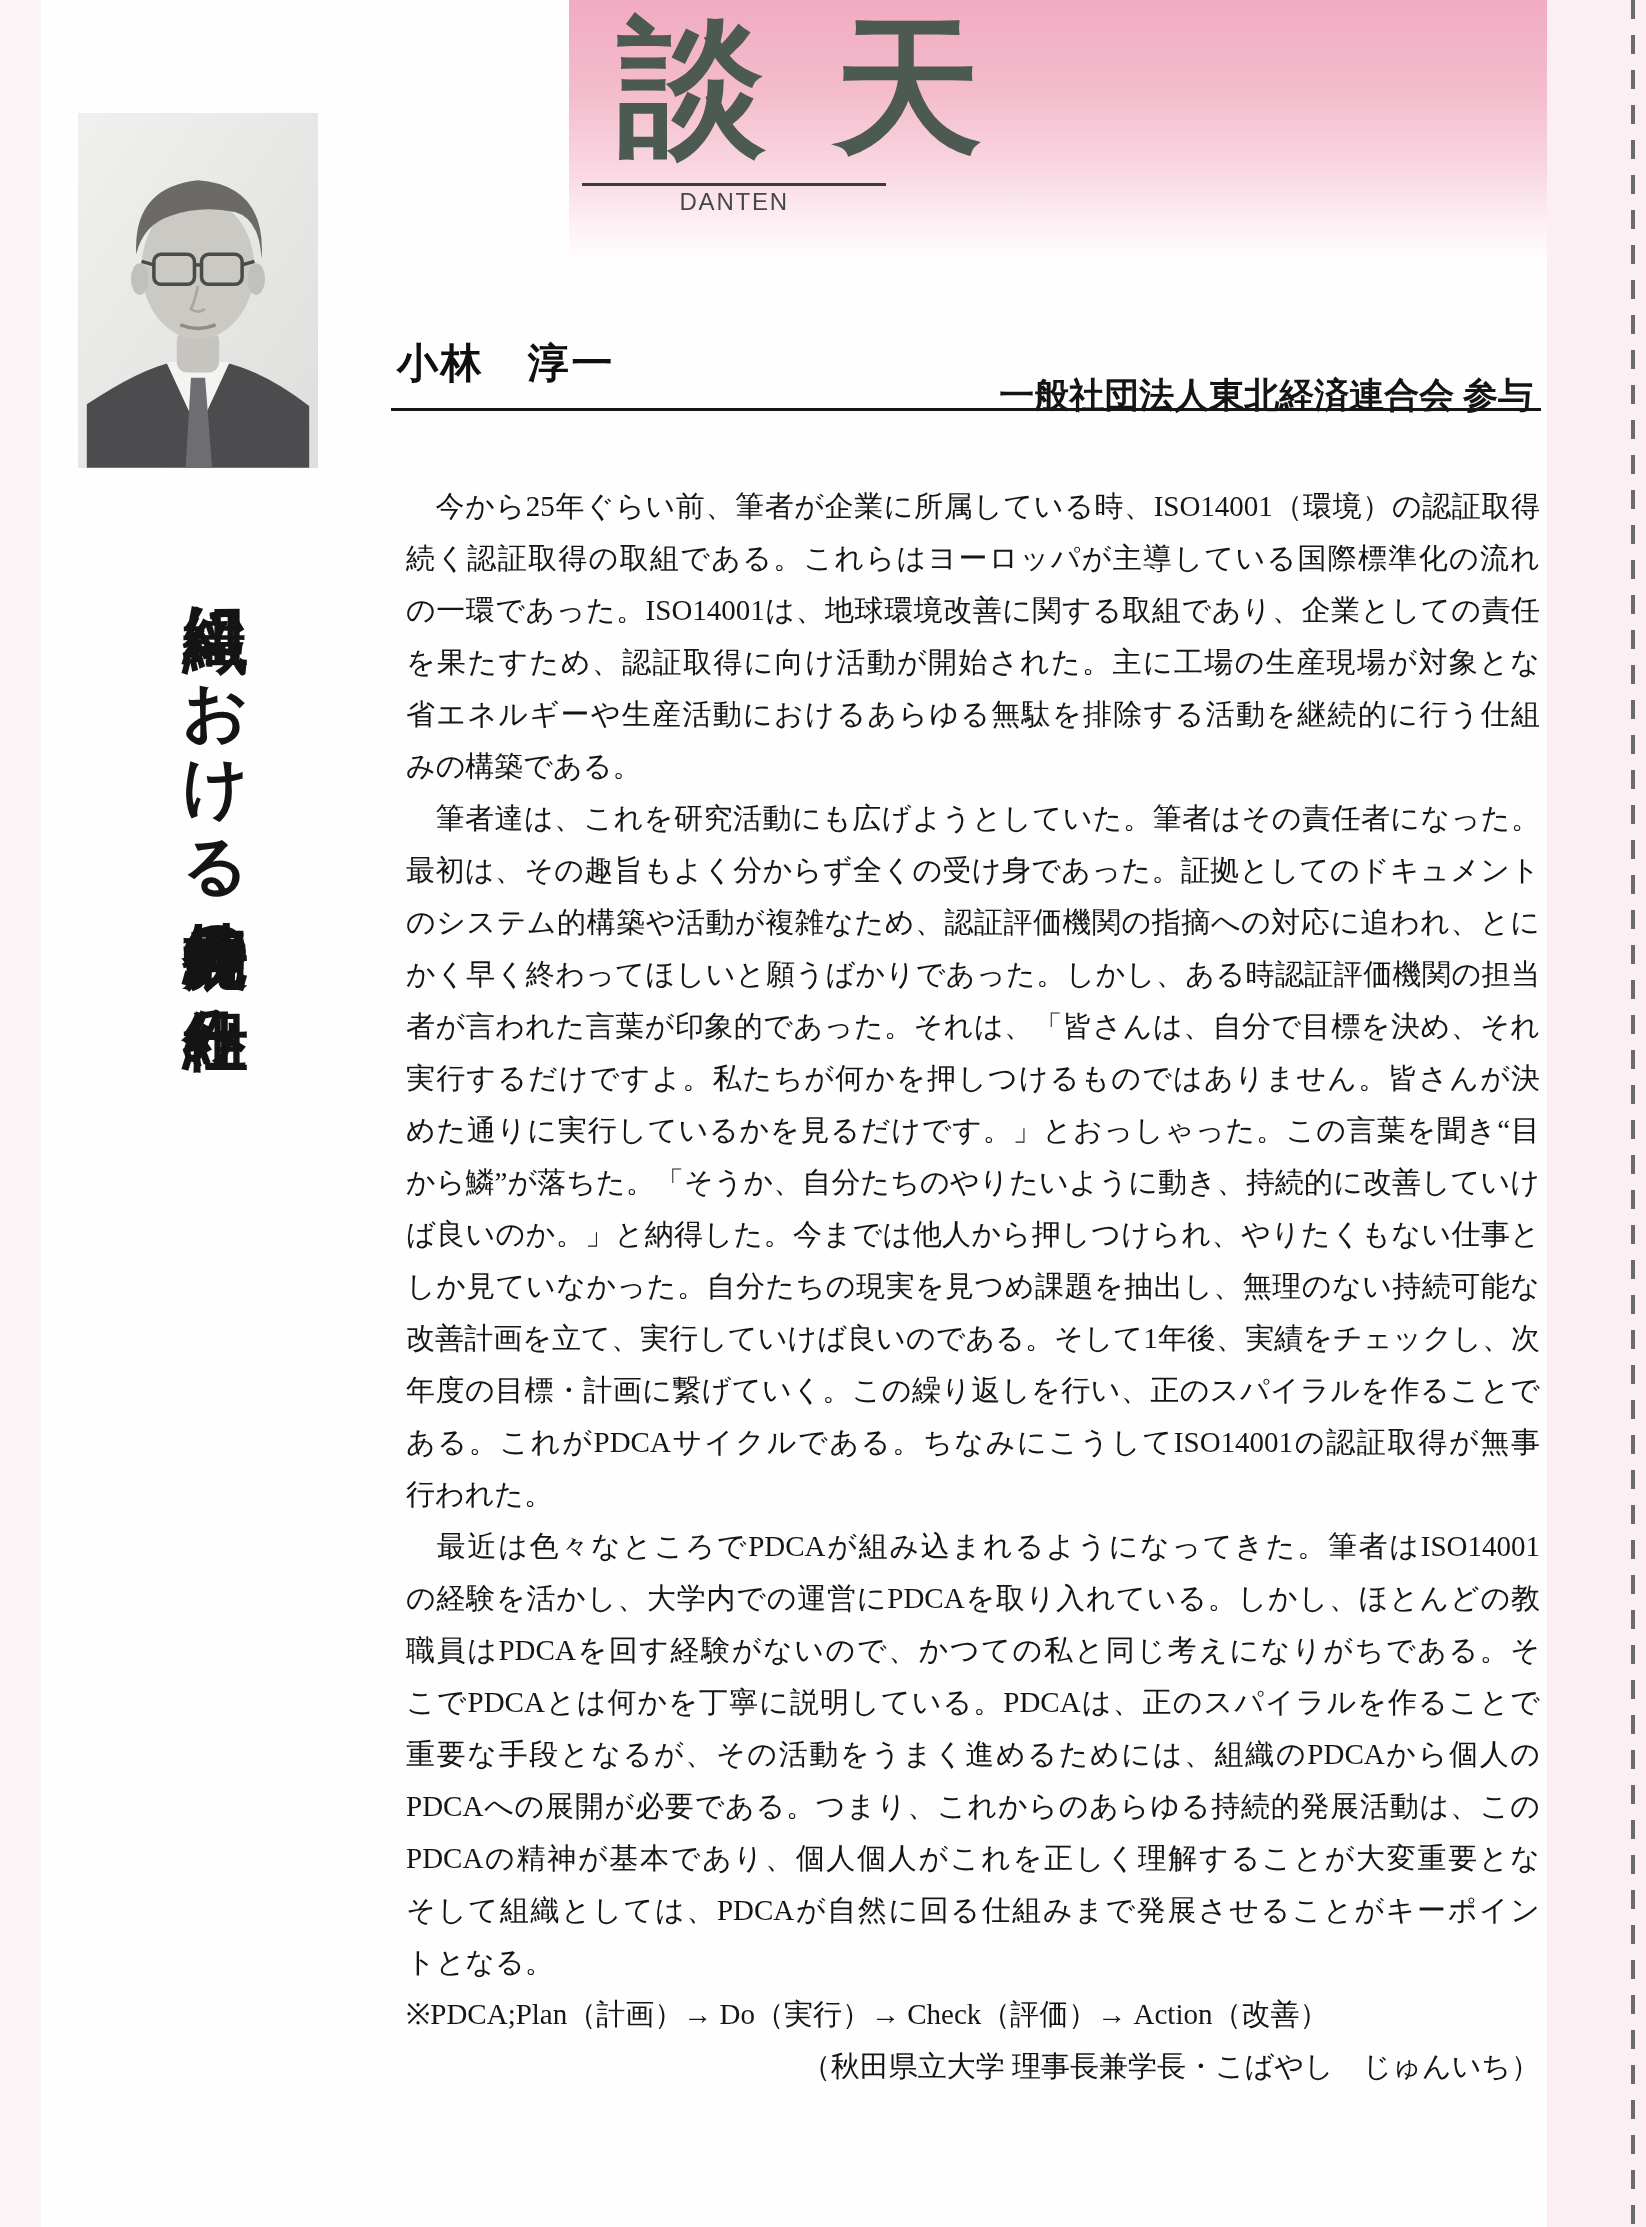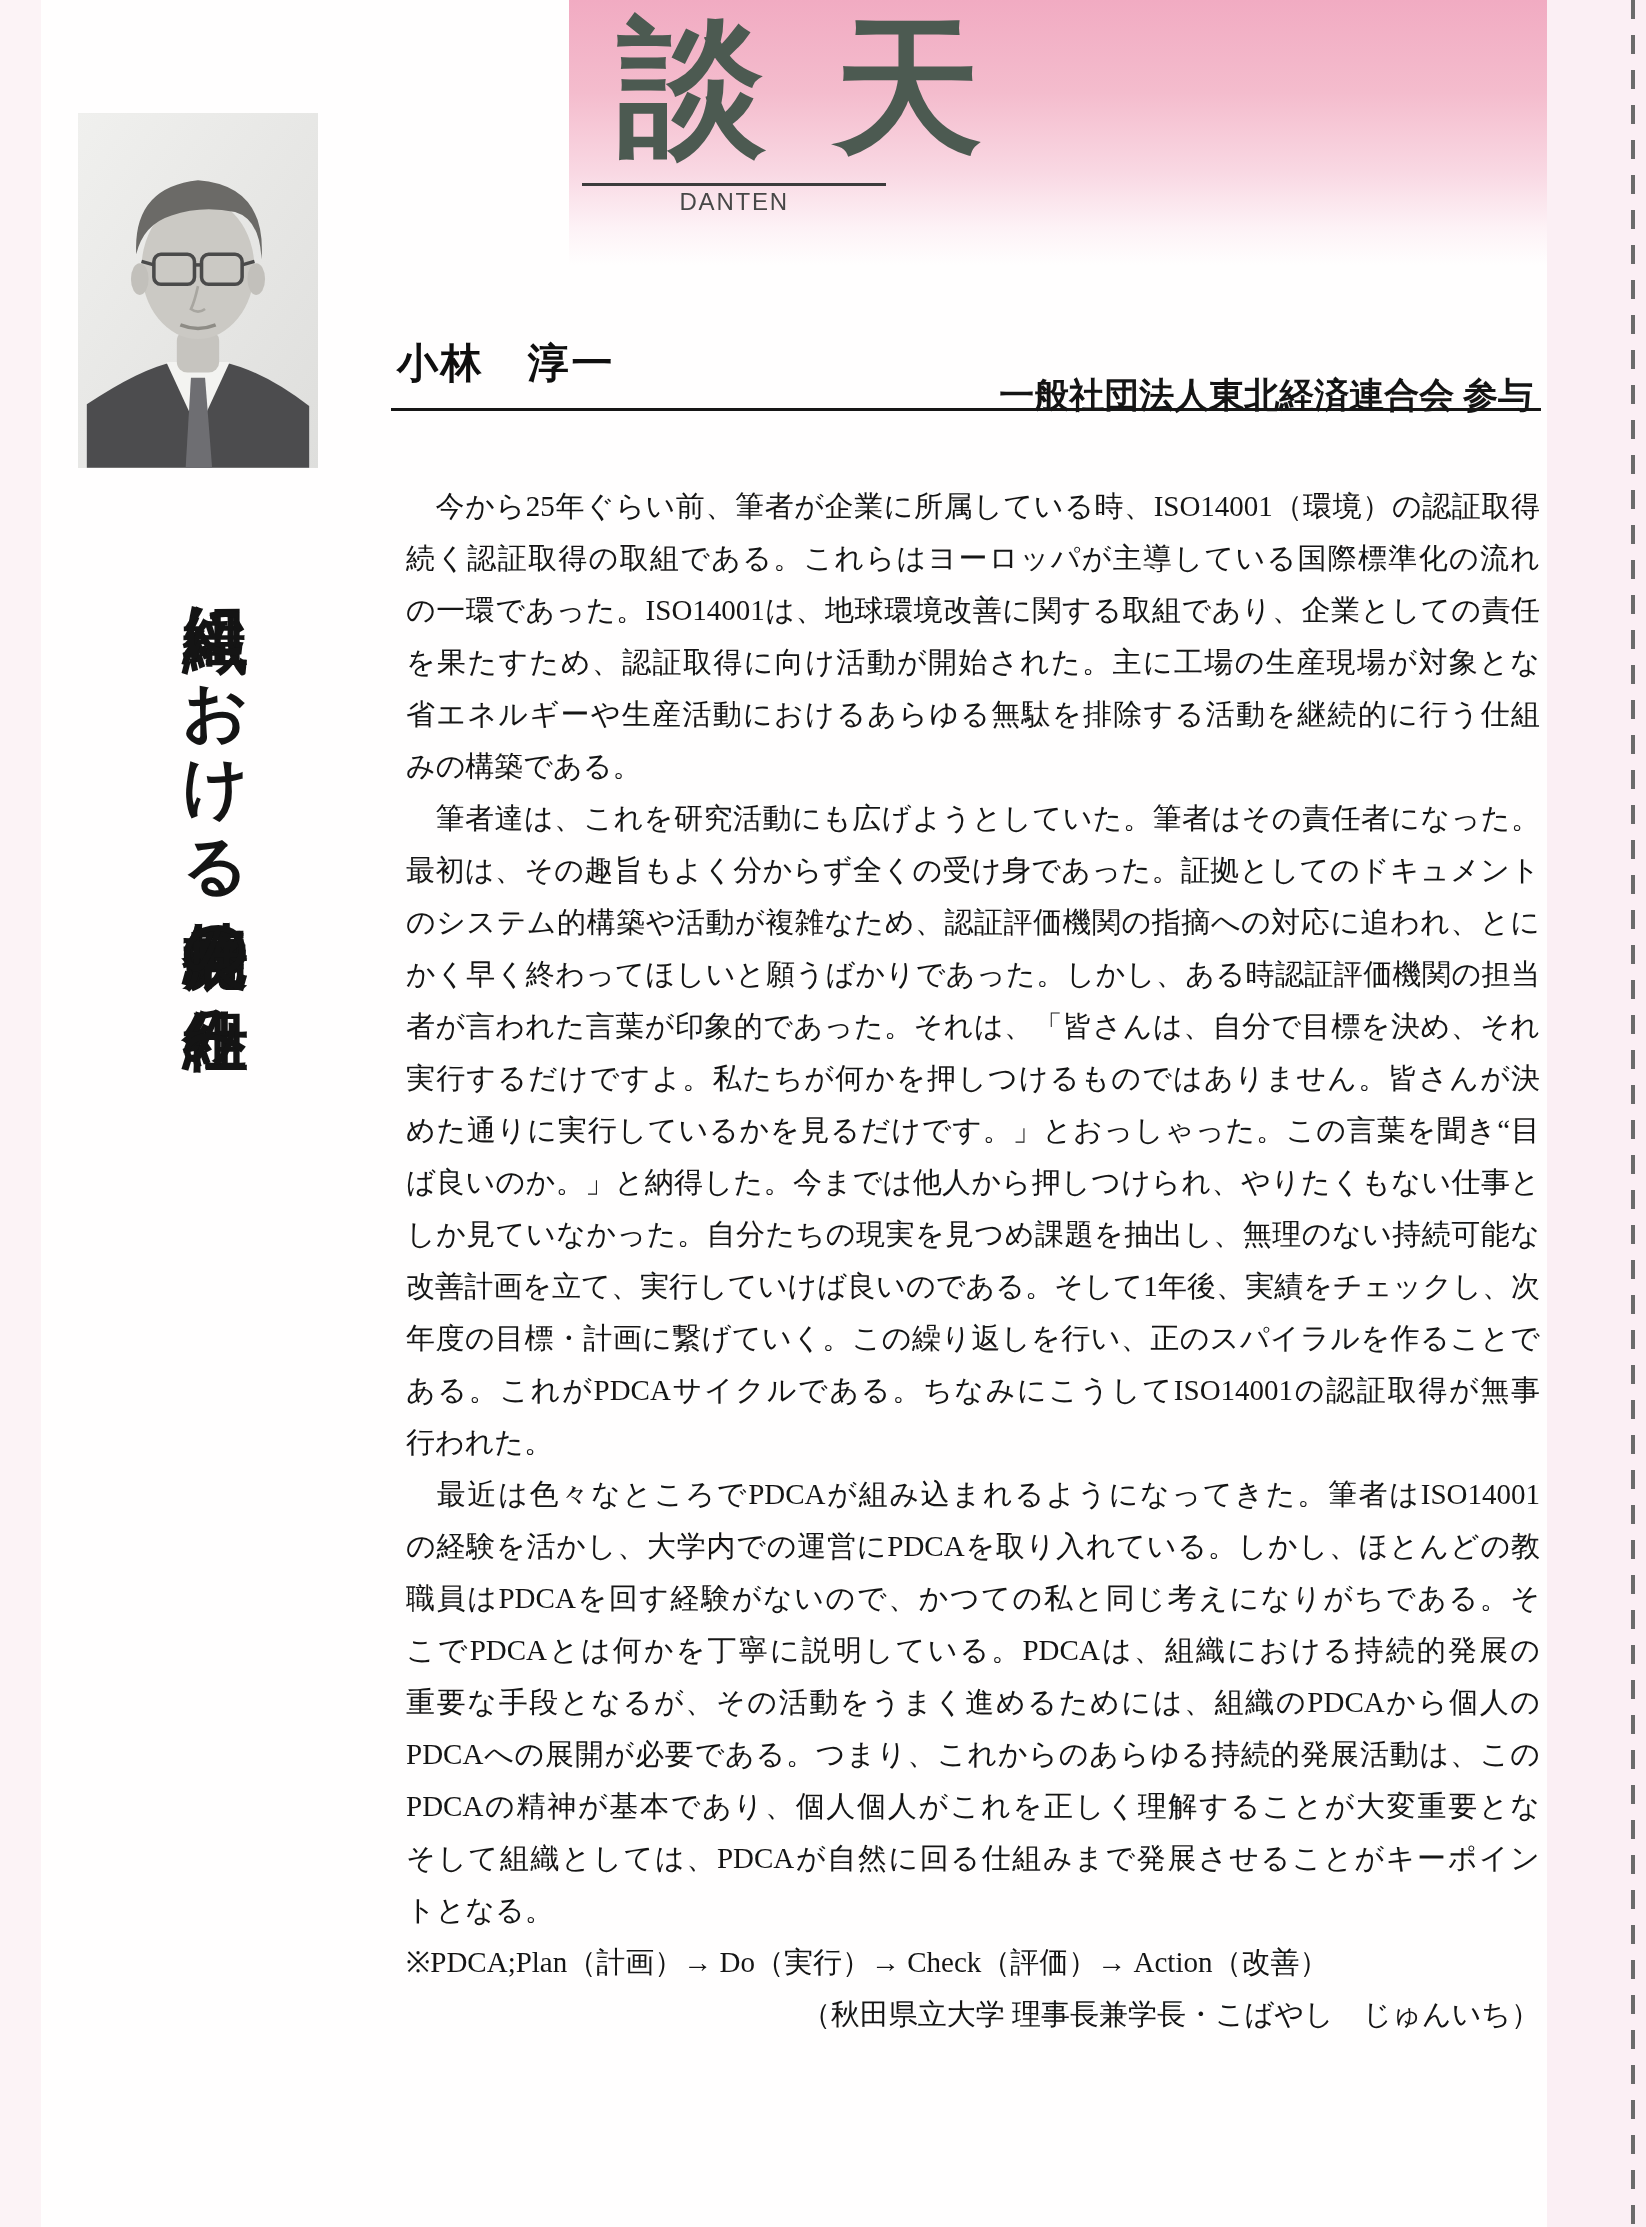--- a/index.html
+++ b/index.html
@@ -137,30 +137,31 @@
       <div class="line">を果たすため、認証取得に向け活動が開始された。主に工場の生産現場が対象となり、</div>
       <div class="line">省エネルギーや生産活動におけるあらゆる無駄を排除する活動を継続的に行う仕組</div>
       <div class="line left">みの構築である。</div>
       <div class="line">　筆者達は、これを研究活動にも広げようとしていた。筆者はその責任者になった。</div>
       <div class="line">最初は、その趣旨もよく分からず全くの受け身であった。証拠としてのドキュメント</div>
       <div class="line">のシステム的構築や活動が複雑なため、認証評価機関の指摘への対応に追われ、とに</div>
       <div class="line">かく早く終わってほしいと願うばかりであった。しかし、ある時認証評価機関の担当</div>
       <div class="line">者が言われた言葉が印象的であった。それは、「皆さんは、自分で目標を決め、それを</div>
       <div class="line">実行するだけですよ。私たちが何かを押しつけるものではありません。皆さんが決</div>
       <div class="line">めた通りに実行しているかを見るだけです。」とおっしゃった。この言葉を聞き“目</div>
+      <div class="line">から鱗”が落ちた。「そうか、自分たちのやりたいように動き、持続的に改善していけ</div>
       <div class="line">ば良いのか。」と納得した。今までは他人から押しつけられ、やりたくもない仕事と</div>
       <div class="line">しか見ていなかった。自分たちの現実を見つめ課題を抽出し、無理のない持続可能な</div>
       <div class="line">改善計画を立て、実行していけば良いのである。そして1年後、実績をチェックし、次</div>
       <div class="line">年度の目標・計画に繋げていく。この繰り返しを行い、正のスパイラルを作ることで</div>
       <div class="line">ある。これがPDCAサイクルである。ちなみにこうしてISO14001の認証取得が無事</div>
       <div class="line left">行われた。</div>
       <div class="line">　最近は色々なところでPDCAが組み込まれるようになってきた。筆者はISO14001</div>
       <div class="line">の経験を活かし、大学内での運営にPDCAを取り入れている。しかし、ほとんどの教</div>
       <div class="line">職員はPDCAを回す経験がないので、かつての私と同じ考えになりがちである。そ</div>
-      <div class="line">こでPDCAとは何かを丁寧に説明している。PDCAは、組織における持続的発展の</div>
+      <div class="line">こでPDCAとは何かを丁寧に説明している。PDCAは、正のスパイラルを作ることで</div>
       <div class="line">重要な手段となるが、その活動をうまく進めるためには、組織のPDCAから個人の</div>
       <div class="line">PDCAへの展開が必要である。つまり、これからのあらゆる持続的発展活動は、この</div>
       <div class="line">PDCAの精神が基本であり、個人個人がこれを正しく理解することが大変重要となる。</div>
       <div class="line">そして組織としては、PDCAが自然に回る仕組みまで発展させることがキーポイン</div>
       <div class="line left">トとなる。</div>
       <div class="line left">※PDCA;Plan（計画）→ Do（実行）→ Check（評価）→ Action（改善）</div>
       <div class="line right">（秋田県立大学 理事長兼学長・こばやし　じゅんいち）</div>
     </div>
 
 </div>

